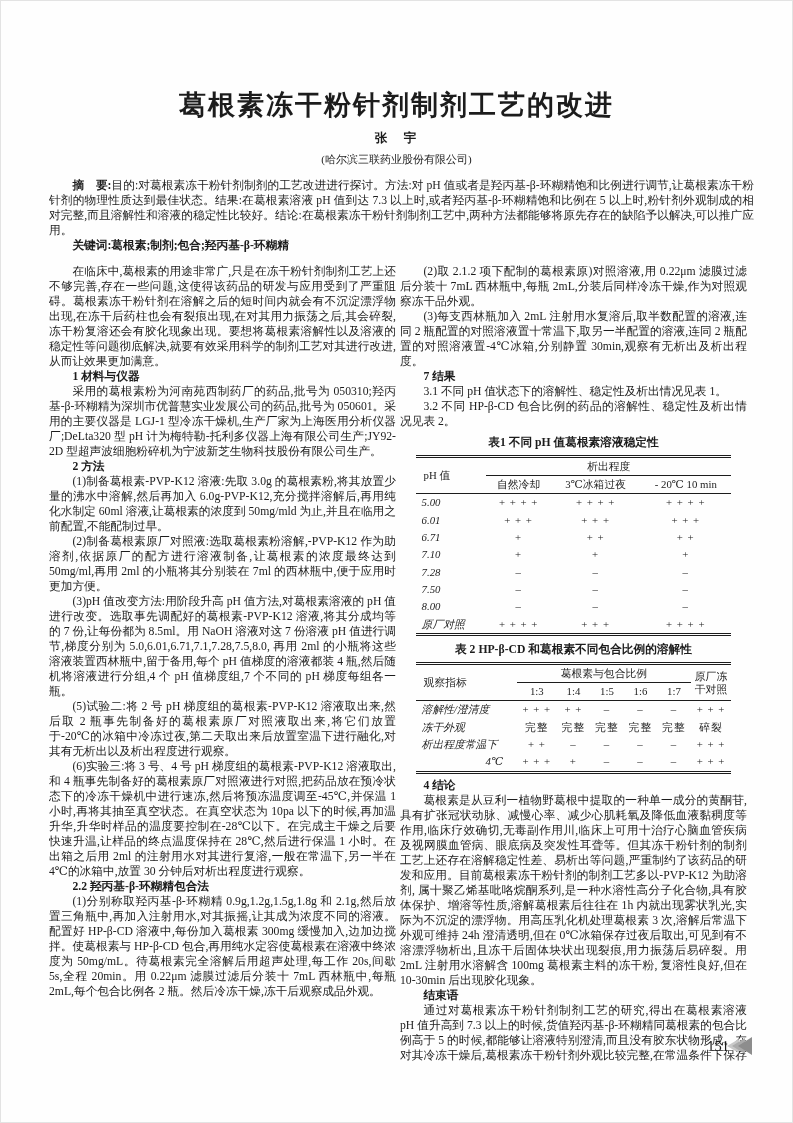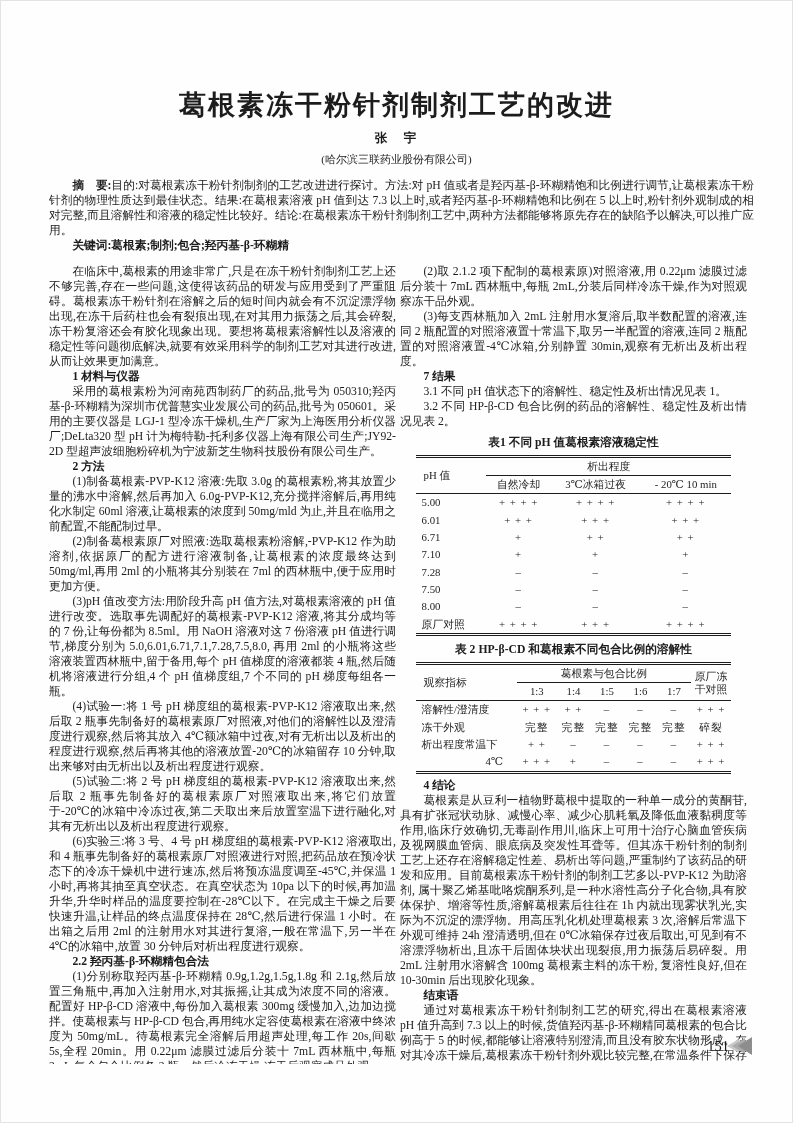--- a/index.html
+++ b/index.html
@@ -29,21 +29,21 @@
   
   .tcaption{text-align:center;font-weight:bold;font-size:11.7px;margin:6px 0 5px;}
   table.jtable{border-collapse:collapse;width:91%;margin:0 auto 4px auto;font-size:10.8px;line-height:13px;
     border-top:3px double #1c1c1c;border-bottom:3px double #1c1c1c;}
   .jtable th{font-weight:normal;padding:2px 2px;text-align:center;}
   .jtable td{padding:2.2px 2px;text-align:center;letter-spacing:1px;}
   .jtable th.group{border-bottom:1px solid #1c1c1c;}
   .jtable thead tr.subrow th{border-bottom:1px solid #1c1c1c;}
   .jtable th.corner{border-bottom:1px solid #1c1c1c;text-align:left;padding-left:8px;}
   .jtable th.lastcol{border-bottom:1px solid #1c1c1c;width:3.4em;}
-  .jtable td.lbl{text-align:left;padding-left:6px;letter-spacing:0;}
+  .jtable td.lbl{text-align:left;padding-left:6px;letter-spacing:0;font-style:italic;}
   .t2 tbody tr:last-child td.lbl{text-align:right;padding-right:14px;}
   
   .page-footer{position:absolute;top:1036px;right:40px;display:flex;align-items:center;}
   .page-num{font-size:14.5px;margin-right:0px;}
   .tri{width:0;height:0;border-style:solid;display:inline-block;}
   .tri1{border-width:7px 12px 7px 0;border-color:transparent #c9c9c9 transparent transparent;margin-left:-2px;}
   .tri2{border-width:8px 13px 8px 0;border-color:transparent #ababab transparent transparent;margin-left:-7px;}
   .tri3{border-width:9px 14px 9px 0;border-color:transparent #8d8d8d transparent transparent;margin-left:-7px;}
 </style>
 </head>
@@ -64,21 +64,20 @@
   <div class="columns">
 
     <div class="col">
       <p class="para">在临床中,葛根素的用途非常广,只是在冻干粉针剂制剂工艺上还不够完善,存在一些问题,这使得该药品的研发与应用受到了严重阻碍。葛根素冻干粉针剂在溶解之后的短时间内就会有不沉淀漂浮物出现,在冻干后药柱也会有裂痕出现,在对其用力振荡之后,其会碎裂,冻干粉复溶还会有胶化现象出现。要想将葛根素溶解性以及溶液的稳定性等问题彻底解决,就要有效采用科学的制剂工艺对其进行改进,从而让效果更加满意。</p>
       <p class="hd">1 材料与仪器</p>
       <p class="para">采用的葛根素粉为河南苑西制药厂的药品,批号为 050310;羟丙基-β-环糊精为深圳市优普慧实业发展公司的药品,批号为 050601。采用的主要仪器是 LGJ-1 型冷冻干燥机,生产厂家为上海医用分析仪器厂;DeLta320 型 pH 计为梅特勒-托利多仪器上海有限公司生产;JY92-2D 型超声波细胞粉碎机为宁波新芝生物科技股份有限公司生产。</p>
       <p class="hd">2 方法</p>
       <p class="para">(1)制备葛根素-PVP-K12 溶液:先取 3.0g 的葛根素粉,将其放置少量的沸水中溶解,然后再加入 6.0g-PVP-K12,充分搅拌溶解后,再用纯化水制定 60ml 溶液,让葛根素的浓度到 50mg/mld 为止,并且在临用之前配置,不能配制过早。</p>
       <p class="para">(2)制备葛根素原厂对照液:选取葛根素粉溶解,-PVP-K12 作为助溶剂,依据原厂的配方进行溶液制备,让葛根素的浓度最终达到 50mg/ml,再用 2ml 的小瓶将其分别装在 7ml 的西林瓶中,便于应用时更加方便。</p>
       <p class="para">(3)pH 值改变方法:用阶段升高 pH 值方法,对葛根素溶液的 pH 值进行改变。选取事先调配好的葛根素-PVP-K12 溶液,将其分成均等的 7 份,让每份都为 8.5ml。用 NaOH 溶液对这 7 份溶液 pH 值进行调节,梯度分别为 5.0,6.01,6.71,7.1,7.28,7.5,8.0, 再用 2ml 的小瓶将这些溶液装置西林瓶中,留于备用,每个 pH 值梯度的溶液都装 4 瓶,然后随机将溶液进行分组,4 个 pH 值梯度组,7 个不同的 pH 梯度每组各一瓶。</p>
-      <p class="para">(4)试验一:将 1 号 pH 梯度组的葛根素-PVP-K12 溶液取出来,然后取 2 瓶事先制备好的葛根素原厂对照液,对他们的溶解性以及澄清度进行观察,然后将其放入 4℃额冰箱中过夜,对有无析出以及析出的程度进行观察,然后再将其他的溶液放置-20℃的冰箱留存 10 分钟,取出来够对由无析出以及析出程度进行观察。</p>
       <p class="para">(5)试验二:将 2 号 pH 梯度组的葛根素-PVP-K12 溶液取出来,然后取 2 瓶事先制备好的葛根素原厂对照液取出来,将它们放置于-20℃的冰箱中冷冻过夜,第二天取出来后放置室温下进行融化,对其有无析出以及析出程度进行观察。</p>
       <p class="para">(6)实验三:将 3 号、4 号 pH 梯度组的葛根素-PVP-K12 溶液取出,和 4 瓶事先制备好的葛根素原厂对照液进行对照,把药品放在预冷状态下的冷冻干燥机中进行速冻,然后将预冻温度调至-45℃,并保温 1 小时,再将其抽至真空状态。在真空状态为 10pa 以下的时候,再加温升华,升华时样品的温度要控制在-28℃以下。在完成主干燥之后要快速升温,让样品的终点温度保持在 28℃,然后进行保温 1 小时。在出箱之后用 2ml 的注射用水对其进行复溶,一般在常温下,另一半在 4℃的冰箱中,放置 30 分钟后对析出程度进行观察。</p>
       <p class="hd">2.2 羟丙基-β-环糊精包合法</p>
       <p class="para">(1)分别称取羟丙基-β-环糊精 0.9g,1.2g,1.5g,1.8g 和 2.1g,然后放置三角瓶中,再加入注射用水,对其振摇,让其成为浓度不同的溶液。配置好 HP-β-CD 溶液中,每份加入葛根素 300mg 缓慢加入,边加边搅拌。使葛根素与 HP-β-CD 包合,再用纯水定容使葛根素在溶液中终浓度为 50mg/mL。待葛根素完全溶解后用超声处理,每工作 20s,间歇 5s,全程 20min。用 0.22μm 滤膜过滤后分装十 7mL 西林瓶中,每瓶 2mL,每个包合比例各 2 瓶。然后冷冻干燥,冻干后观察成品外观。</p>
     </div>
 
     <div class="col">
       <p class="para">(2)取 2.1.2 项下配制的葛根素原)对照溶液,用 0.22μm 滤膜过滤后分装十 7mL 西林瓶中,每瓶 2mL,分装后同样冷冻干燥,作为对照观察冻干品外观。</p>
       <p class="para">(3)每支西林瓶加入 2mL 注射用水复溶后,取半数配置的溶液,连同 2 瓶配置的对照溶液置十常温下,取另一半配置的溶液,连同 2 瓶配置的对照溶液置-4℃冰箱,分别静置 30min,观察有无析出及析出程度。</p>
       <p class="hd">7 结果</p>

